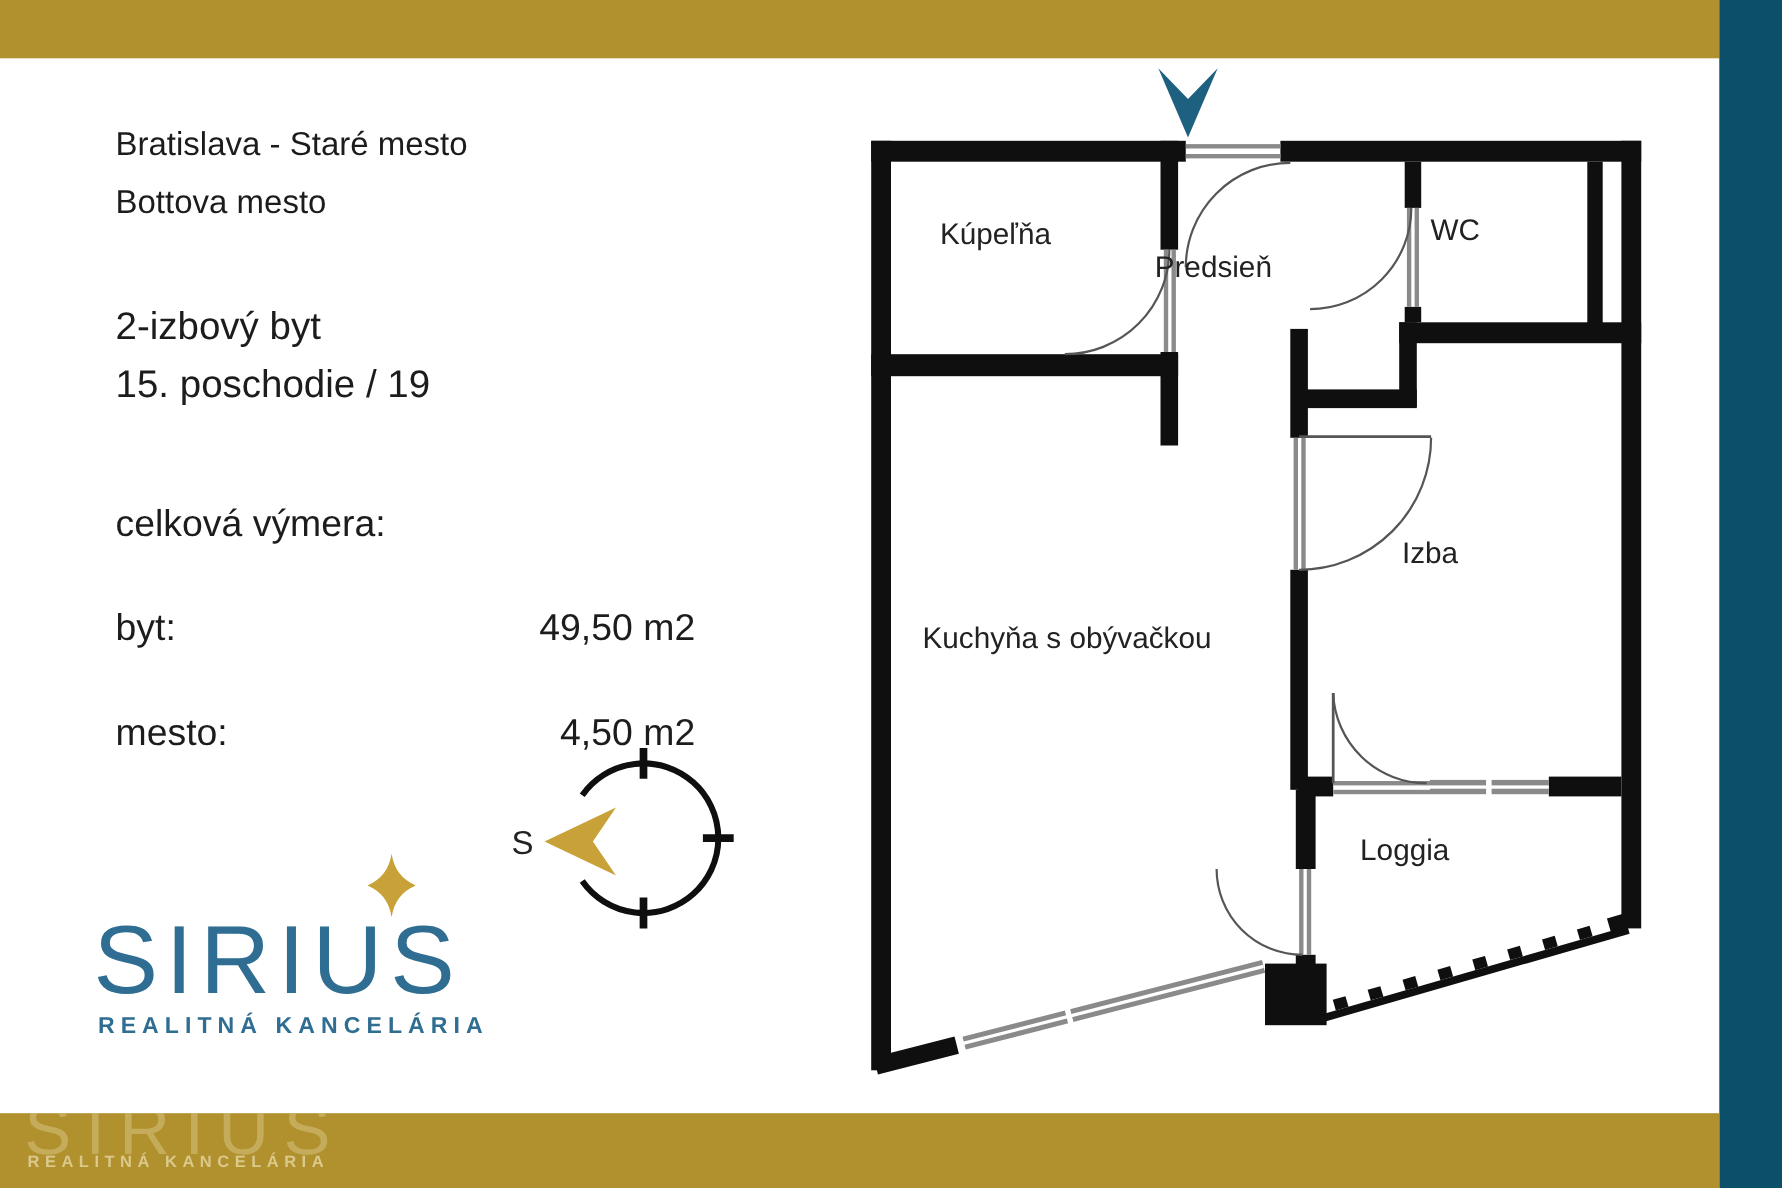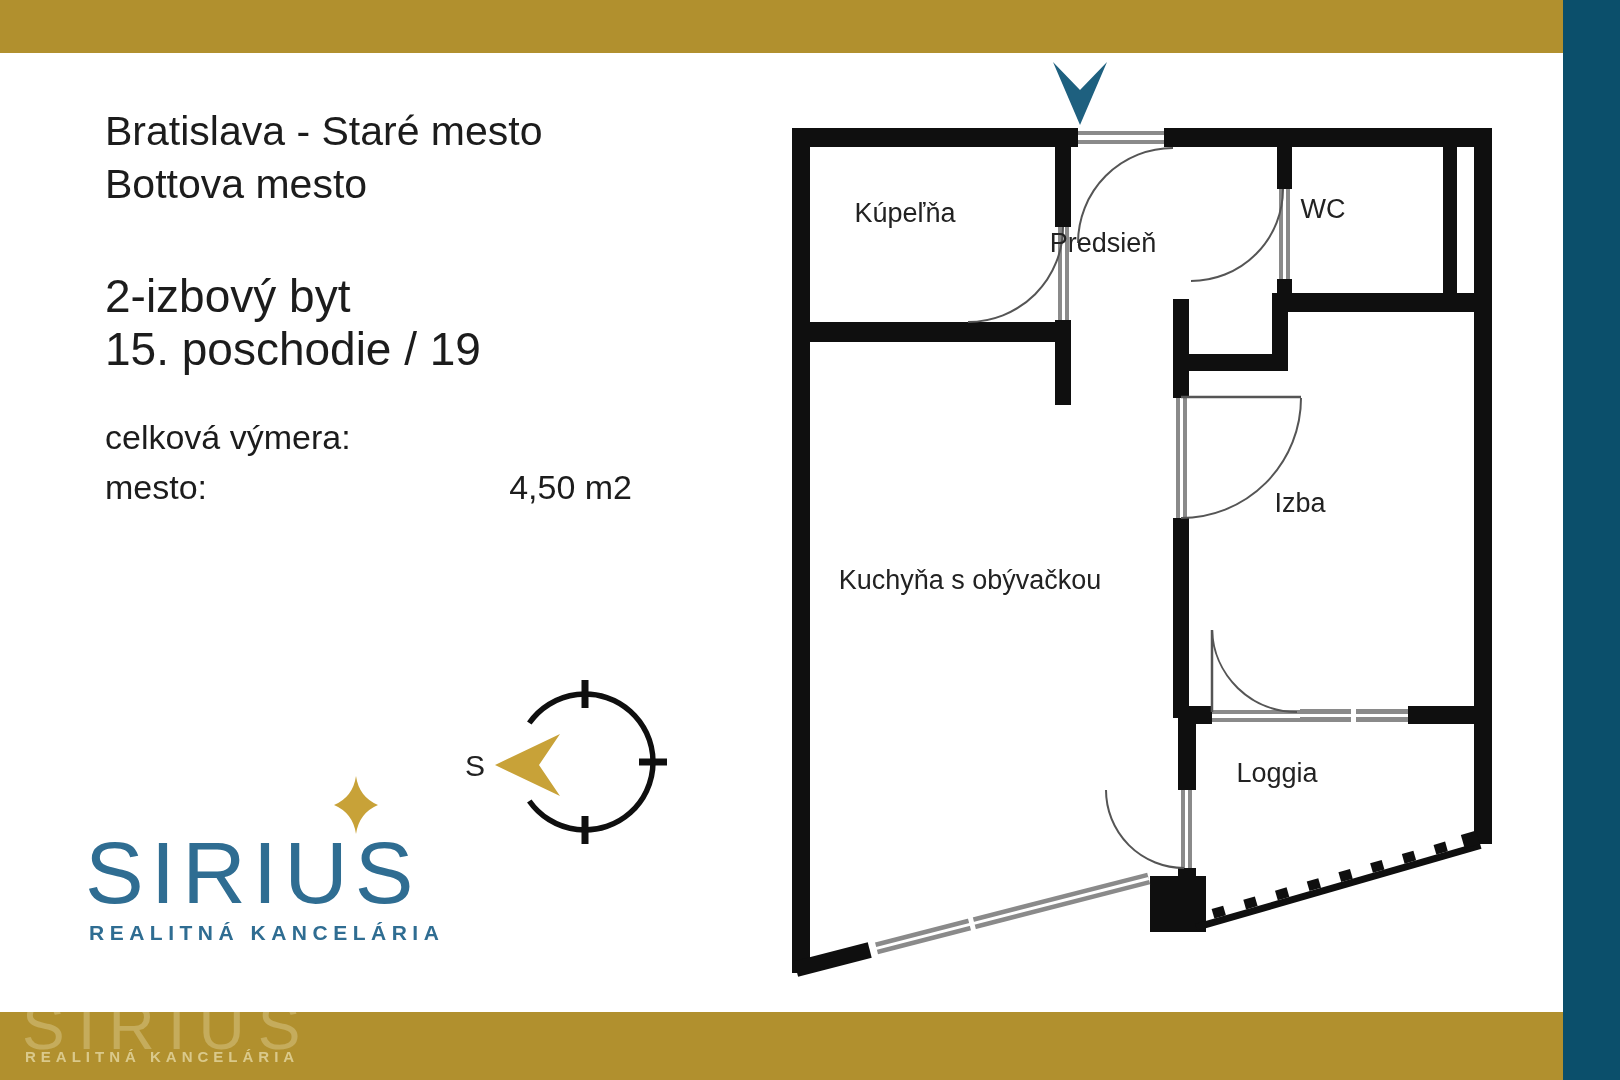--- a/index.html
+++ b/index.html
@@ -3,24 +3,24 @@
 <meta charset="utf-8">
 <style>
   html,body{margin:0;padding:0;background:#777;}
   .canvas{position:relative;width:1620px;height:1080px;background:#ffffff;overflow:hidden;
           font-family:"Liberation Sans", sans-serif;color:#1c1c1c;}
   .bar{position:absolute;left:0;width:1563px;background:#B1902E;}
   .bar.top{top:0;height:53px;}
   .bar.bottom{top:1012px;height:68px;overflow:hidden;}
   .teal-band{position:absolute;left:1563px;top:0;width:57px;height:1080px;background:#0B4F6B;}
   .txtblock{position:absolute;left:105px;}
-  .loc{top:105px;font-size:41px;line-height:53px;font-weight:400;}
-  .unit{top:270px;font-size:46px;line-height:53px;}
+  .loc{top:105px;font-size:30px;line-height:53px;font-weight:400;}
+  .unit{top:270px;font-size:35px;line-height:53px;}
   .areas{top:412px;width:527px;font-size:34px;}
-  .arearow{display:flex;height:50px;align-items:center;}
+  .arearow{display:flex;height:50px;margin-top:45px;}
   .arearow .lbl{flex:1;text-align:left;}
   .arearow .val{width:240px;text-align:right;}
   .compass{position:absolute;left:450px;top:648px;}
   .logo-name{position:absolute;left:85px;top:822px;font-size:88px;letter-spacing:7px;
              color:#2F6D92;font-weight:400;}
   .logo-star{position:absolute;left:334px;top:776px;}
   .logo-tag{position:absolute;left:89px;top:921px;font-size:21px;letter-spacing:5.5px;
             color:#2F6D92;font-weight:700;}
   .wm-name{position:absolute;left:22px;top:-22px;font-size:64px;letter-spacing:13px;
            color:#D6C382;opacity:.55;font-weight:400;}
@@ -47,20 +47,24 @@
   </div>
 
   <div class="txtblock unit">
     <div>2-izbový byt</div>
     <div>15. poschodie / 19</div>
   </div>
 
   <div class="txtblock areas">
     <div class="arearow">
       <span class="lbl">celková výmera:</span>
+    </div>
+    <div class="arearow">
+      <span class="lbl">byt:</span>
+      <span class="val">49,50 m2</span>
     </div>
     <div class="arearow">
       <span class="lbl">mesto:</span>
       <span class="val">4,50 m2</span>
     </div>
   </div>
 
   <svg class="compass" width="230" height="220" viewBox="0 0 230 220">
     <path d="M 79.3,75 A 68 68 0 1 1 79.3,153" fill="none" stroke="#0F0F0F" stroke-width="5.5"></path>
     <line x1="135" y1="32" x2="135" y2="60" stroke="#0F0F0F" stroke-width="7"></line>

